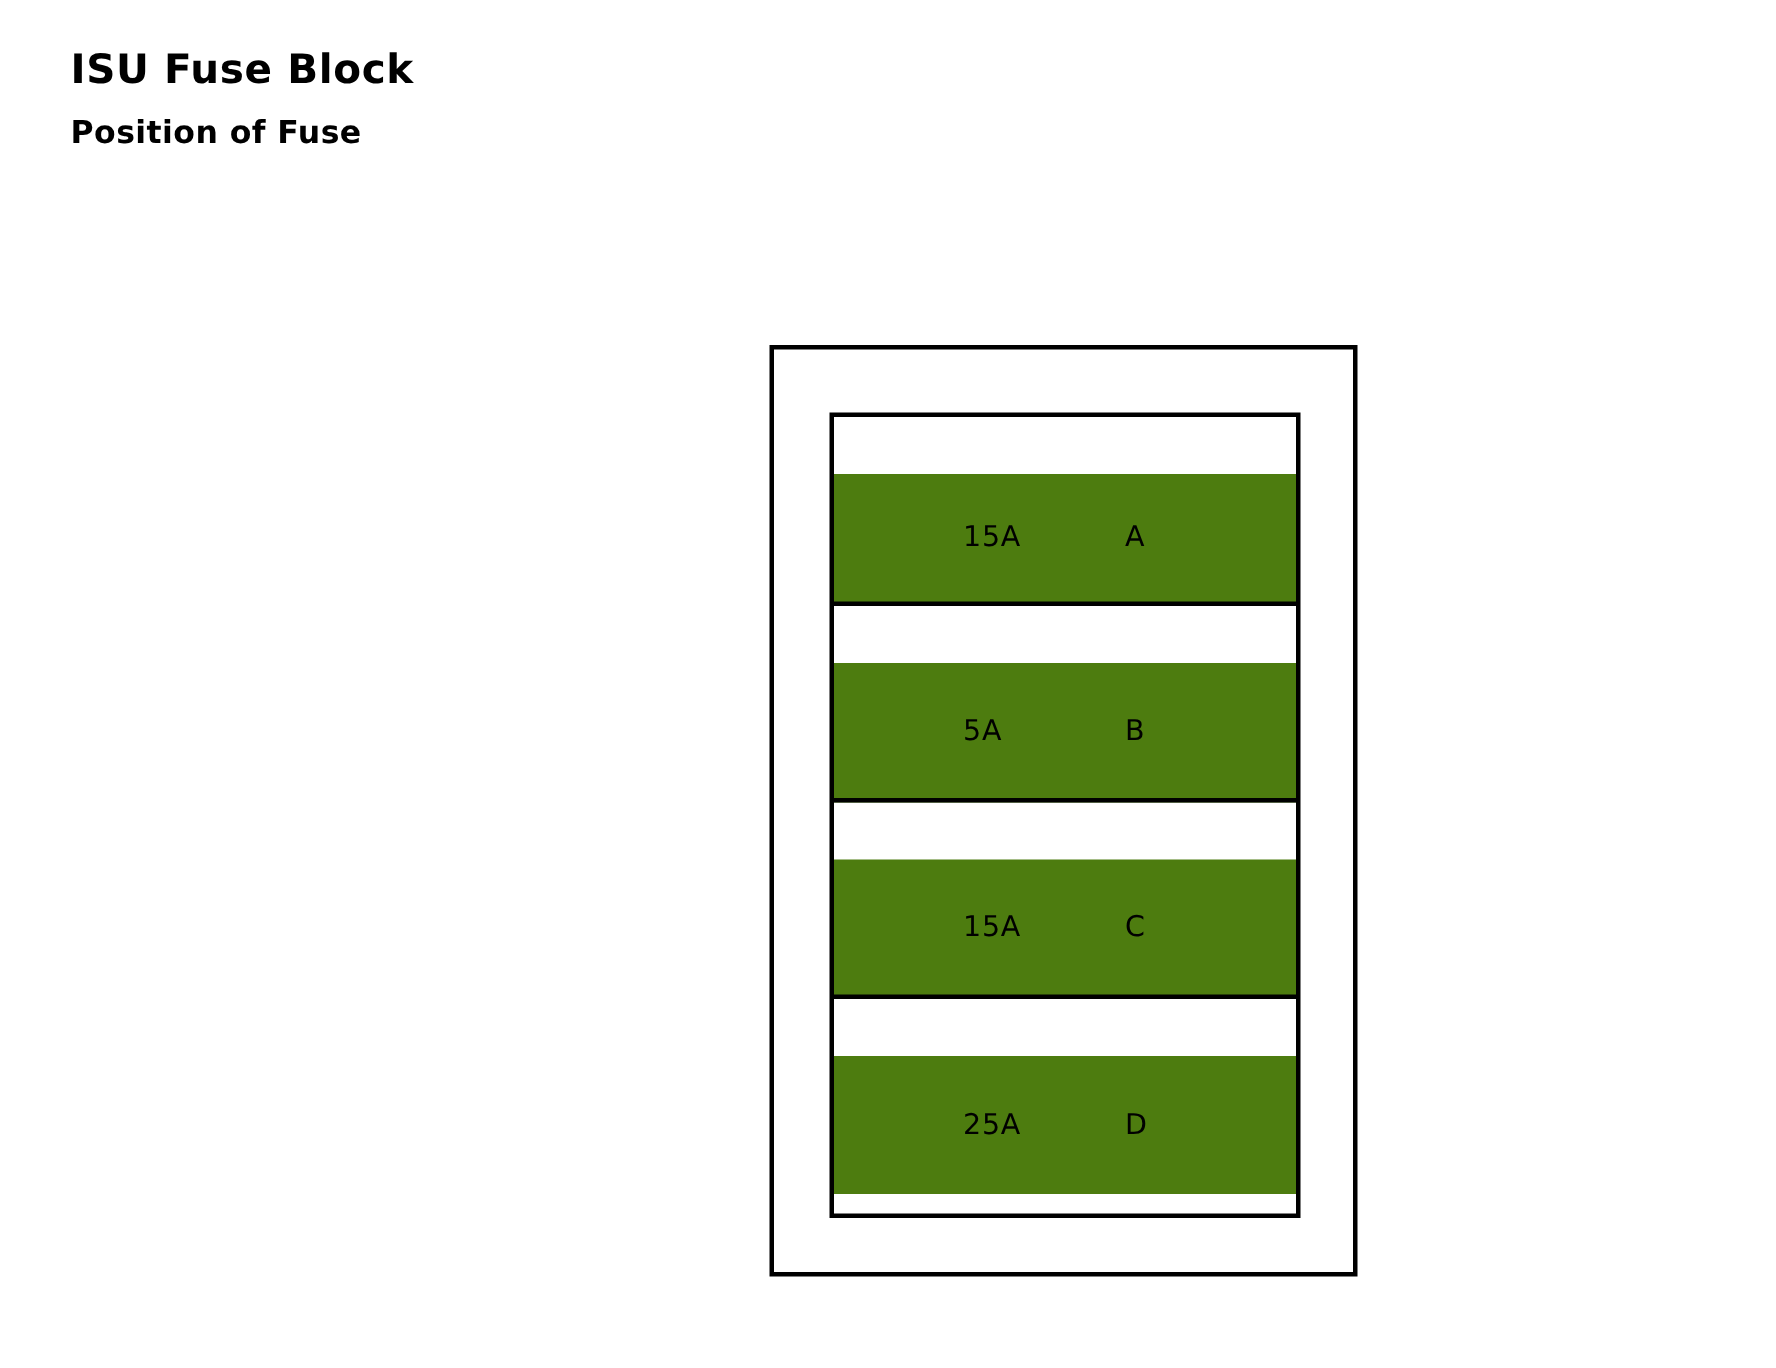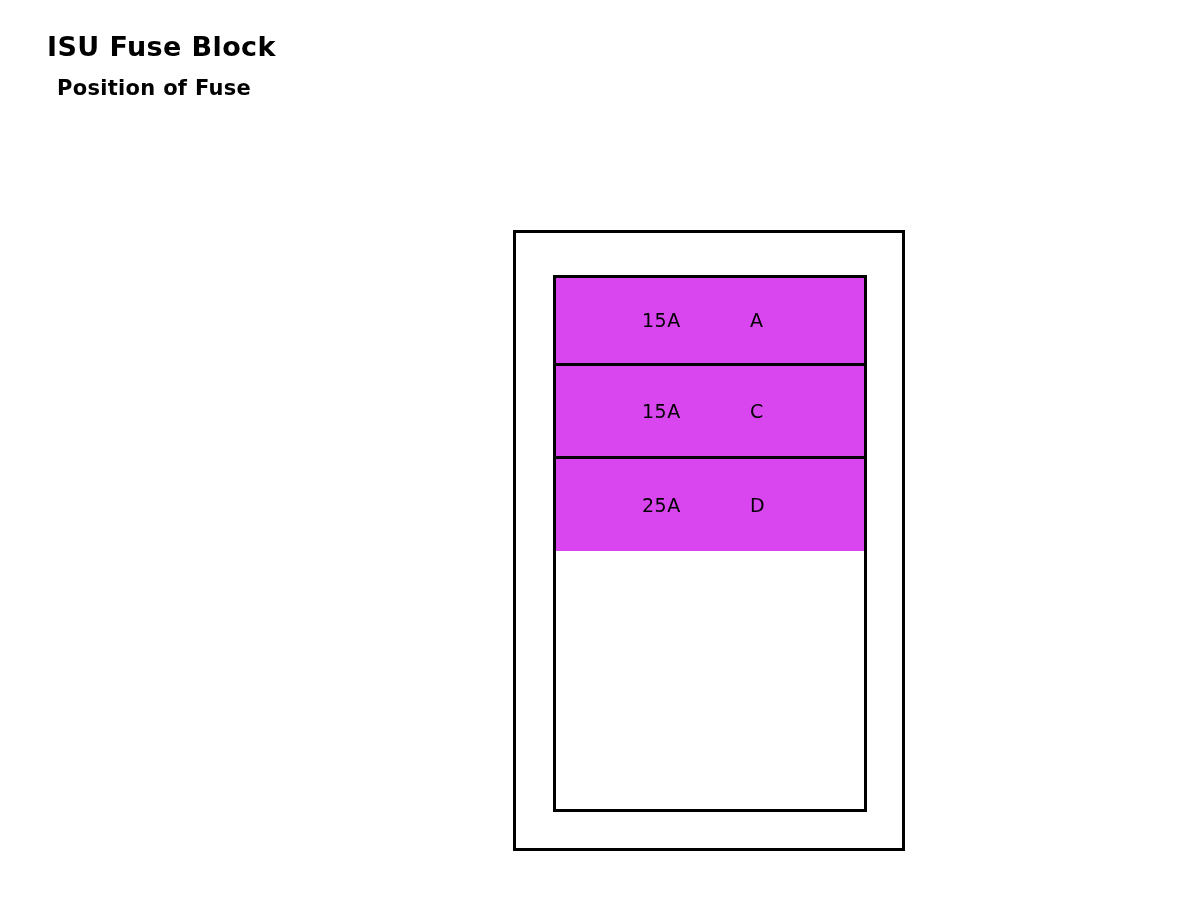--- a/index.html
+++ b/index.html
@@ -31,21 +31,21 @@
     letter-spacing: 0.4px;
     line-height: 34px;
     margin: 0;
     white-space: nowrap;
   }
   #page-subtitle {
     font-size: 21px;
     font-weight: bold;
     letter-spacing: 0.3px;
     line-height: 30px;
-    margin: 10px;
+    margin: 0;
     margin-top: 9px;
     white-space: nowrap;
   }
 
   
   #fuse-diagram {
     position: absolute;
     left: 513px;
     top: 230px;
     width: 392px;
@@ -77,21 +77,22 @@
     display: flex;
     flex-direction: column;
   }
 
   .fuse-row {
     position: relative;
     box-sizing: border-box;
     display: flex;
     align-items: center;
     border-bottom: 3px solid #000000;
-    background: #d946ef;
+    background: #4d7c0f;
+    margin-top: 38px;
   }
   .fuse-row:last-child {
     border-bottom: none;
   }
 
   .fuse-amp,
   .fuse-letter {
     font-size: 19px;
     font-weight: normal;
     letter-spacing: 0.5px;
@@ -121,20 +122,24 @@
 
   <div id="fuse-outer-housing"></div>
 
   <div id="fuse-panel">
 
   <div class="fuse-row" style="height: 88px; flex: 0 0 88px;">
         <span class="fuse-amp">15A</span>
         <span class="fuse-letter">A</span>
       </div>
       <div class="fuse-row" style="height: 93px; flex: 0 0 93px;">
+        <span class="fuse-amp">5A</span>
+        <span class="fuse-letter">B</span>
+      </div>
+      <div class="fuse-row" style="height: 93px; flex: 0 0 93px;">
         <span class="fuse-amp">15A</span>
         <span class="fuse-letter">C</span>
       </div>
       <div class="fuse-row" style="height: 92px; flex: 0 0 92px;">
         <span class="fuse-amp">25A</span>
         <span class="fuse-letter">D</span>
       </div>
     </div>
 
 </div>

